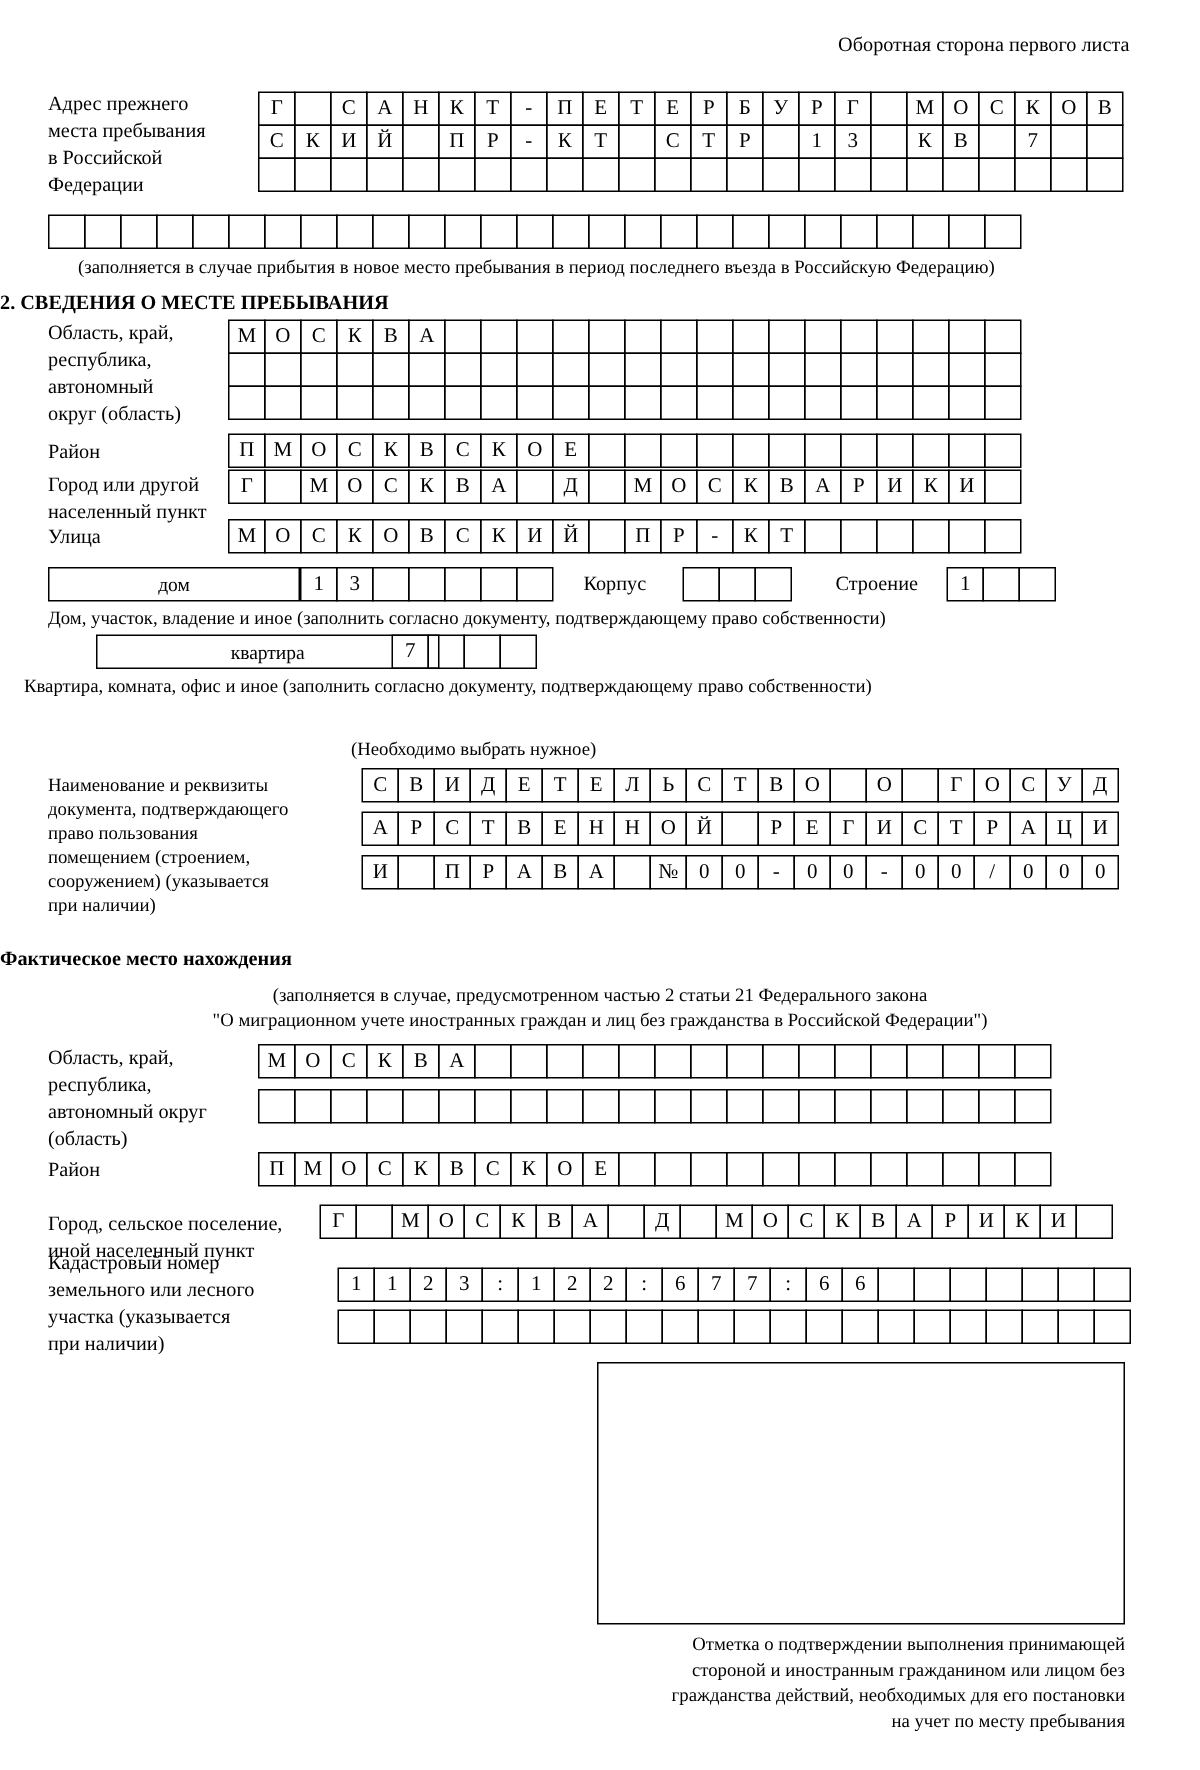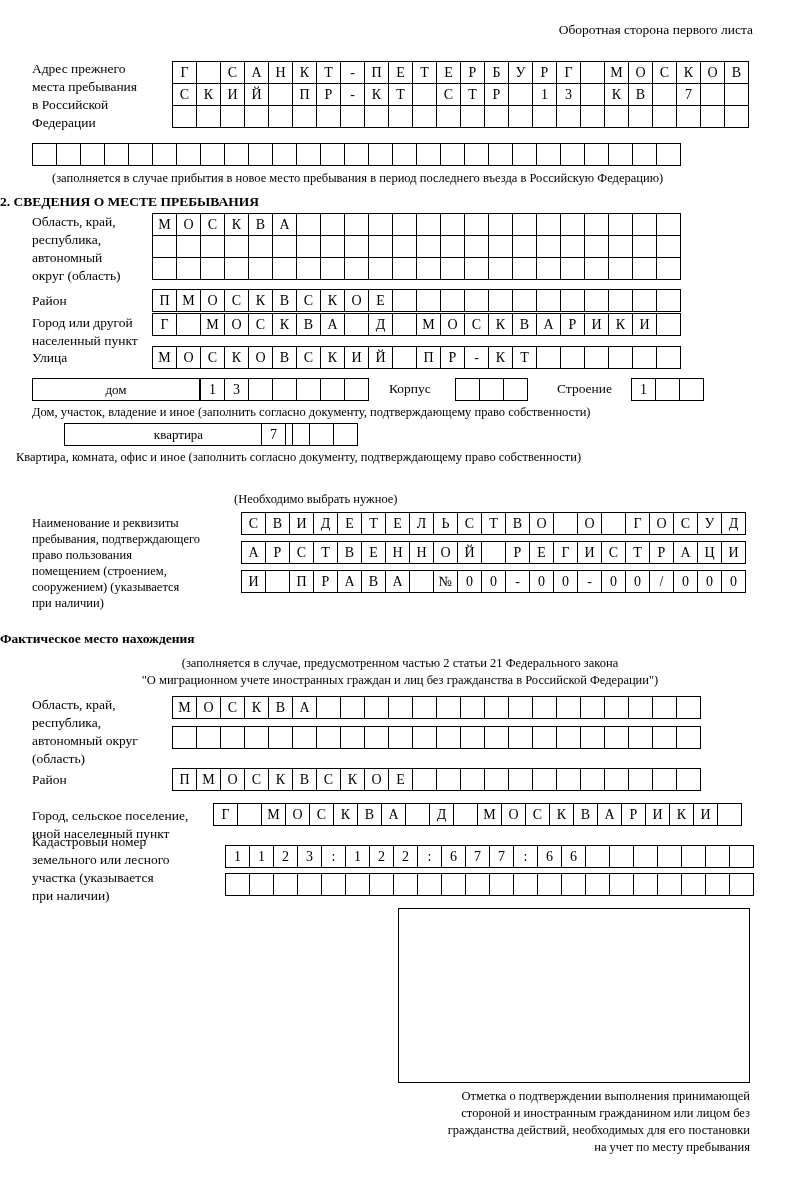--- a/index.html
+++ b/index.html
@@ -379,21 +379,21 @@
       <div class="cell"></div>
       <div class="cell"></div>
       <div class="cell"></div>
     </div>
   <div class="abs lbl-sm" style="left:16px;top:449px;">Квартира, комната, офис и иное (заполнить согласно документу, подтверждающему право собственности)</div>
 
   <div class="abs lbl-sm" style="left:234px;top:491px;">(Необходимо выбрать нужное)</div>
 
   <div class="abs lbl-sm" style="left:32px;top:515px;width:210px;">
     <div>Наименование и реквизиты</div>
-    <div>пребывания, подтверждающего</div>
+    <div>документа, подтверждающего</div>
     <div>право пользования</div>
     <div>помещением (строением,</div>
     <div>сооружением) (указывается</div>
     <div>при наличии)</div>
   </div>
   <div class="row-cells" id="doc-r1" style="left:241px;top:512px;">
       <div class="cell">С</div>
       <div class="cell">В</div>
       <div class="cell">И</div>
       <div class="cell">Д</div>

